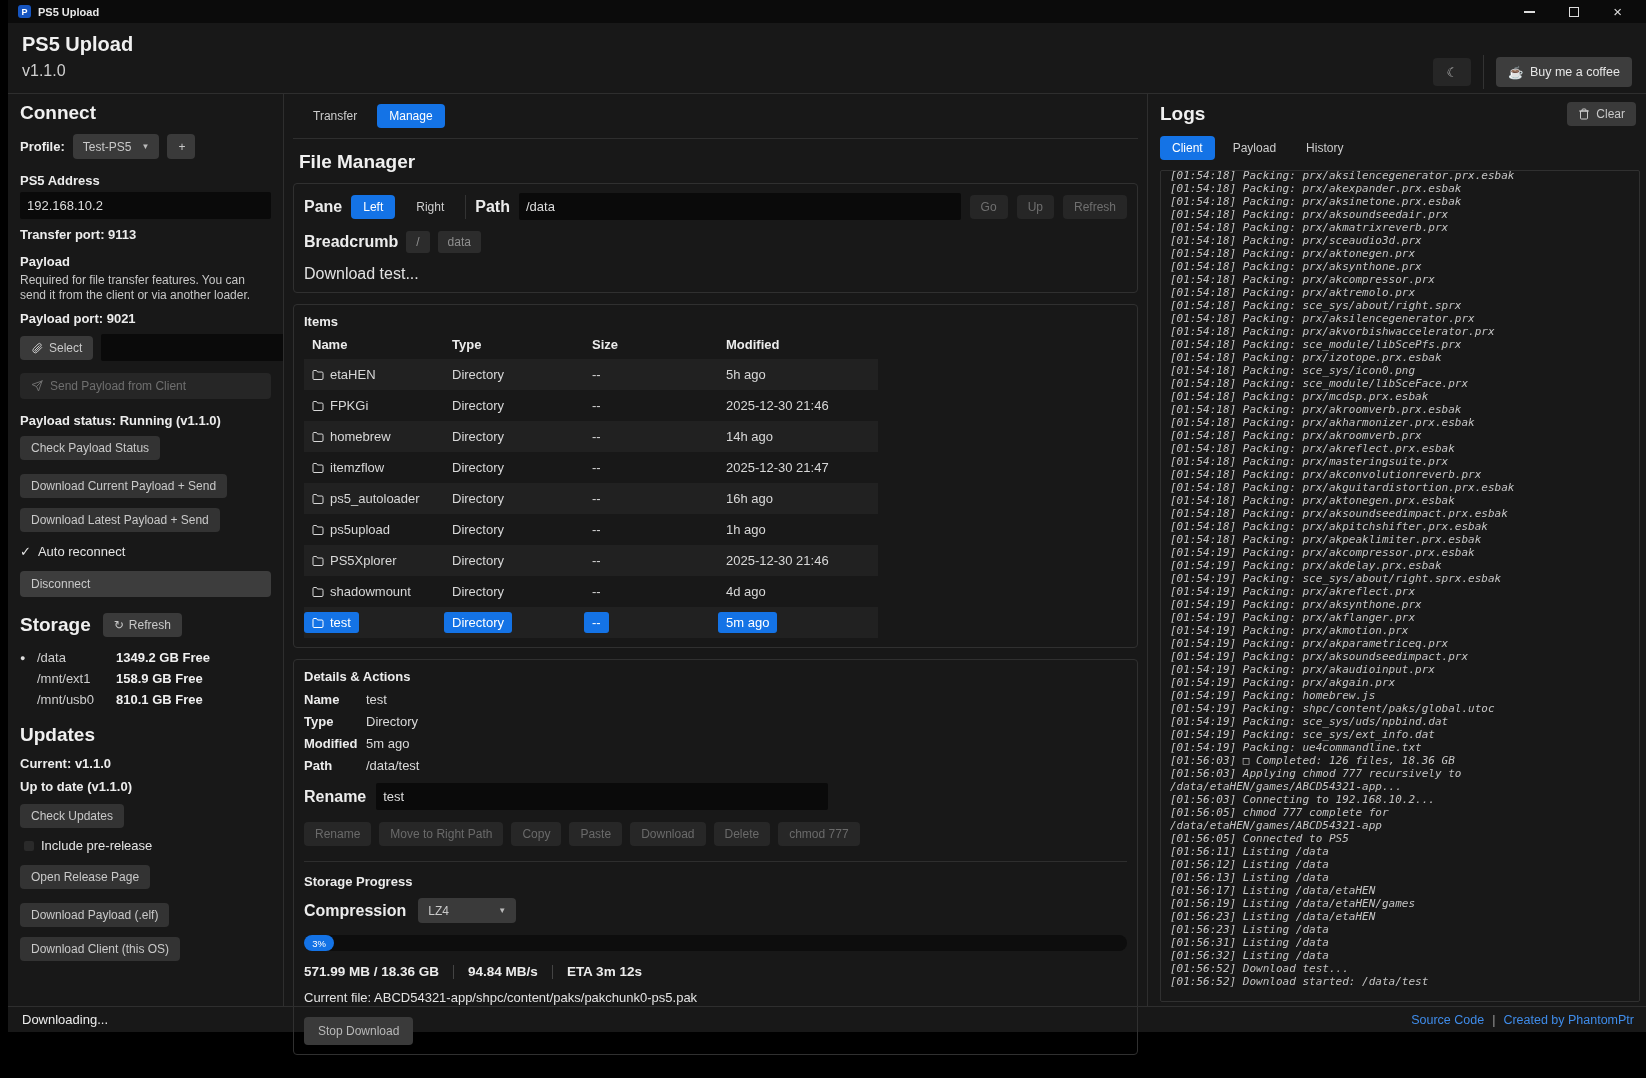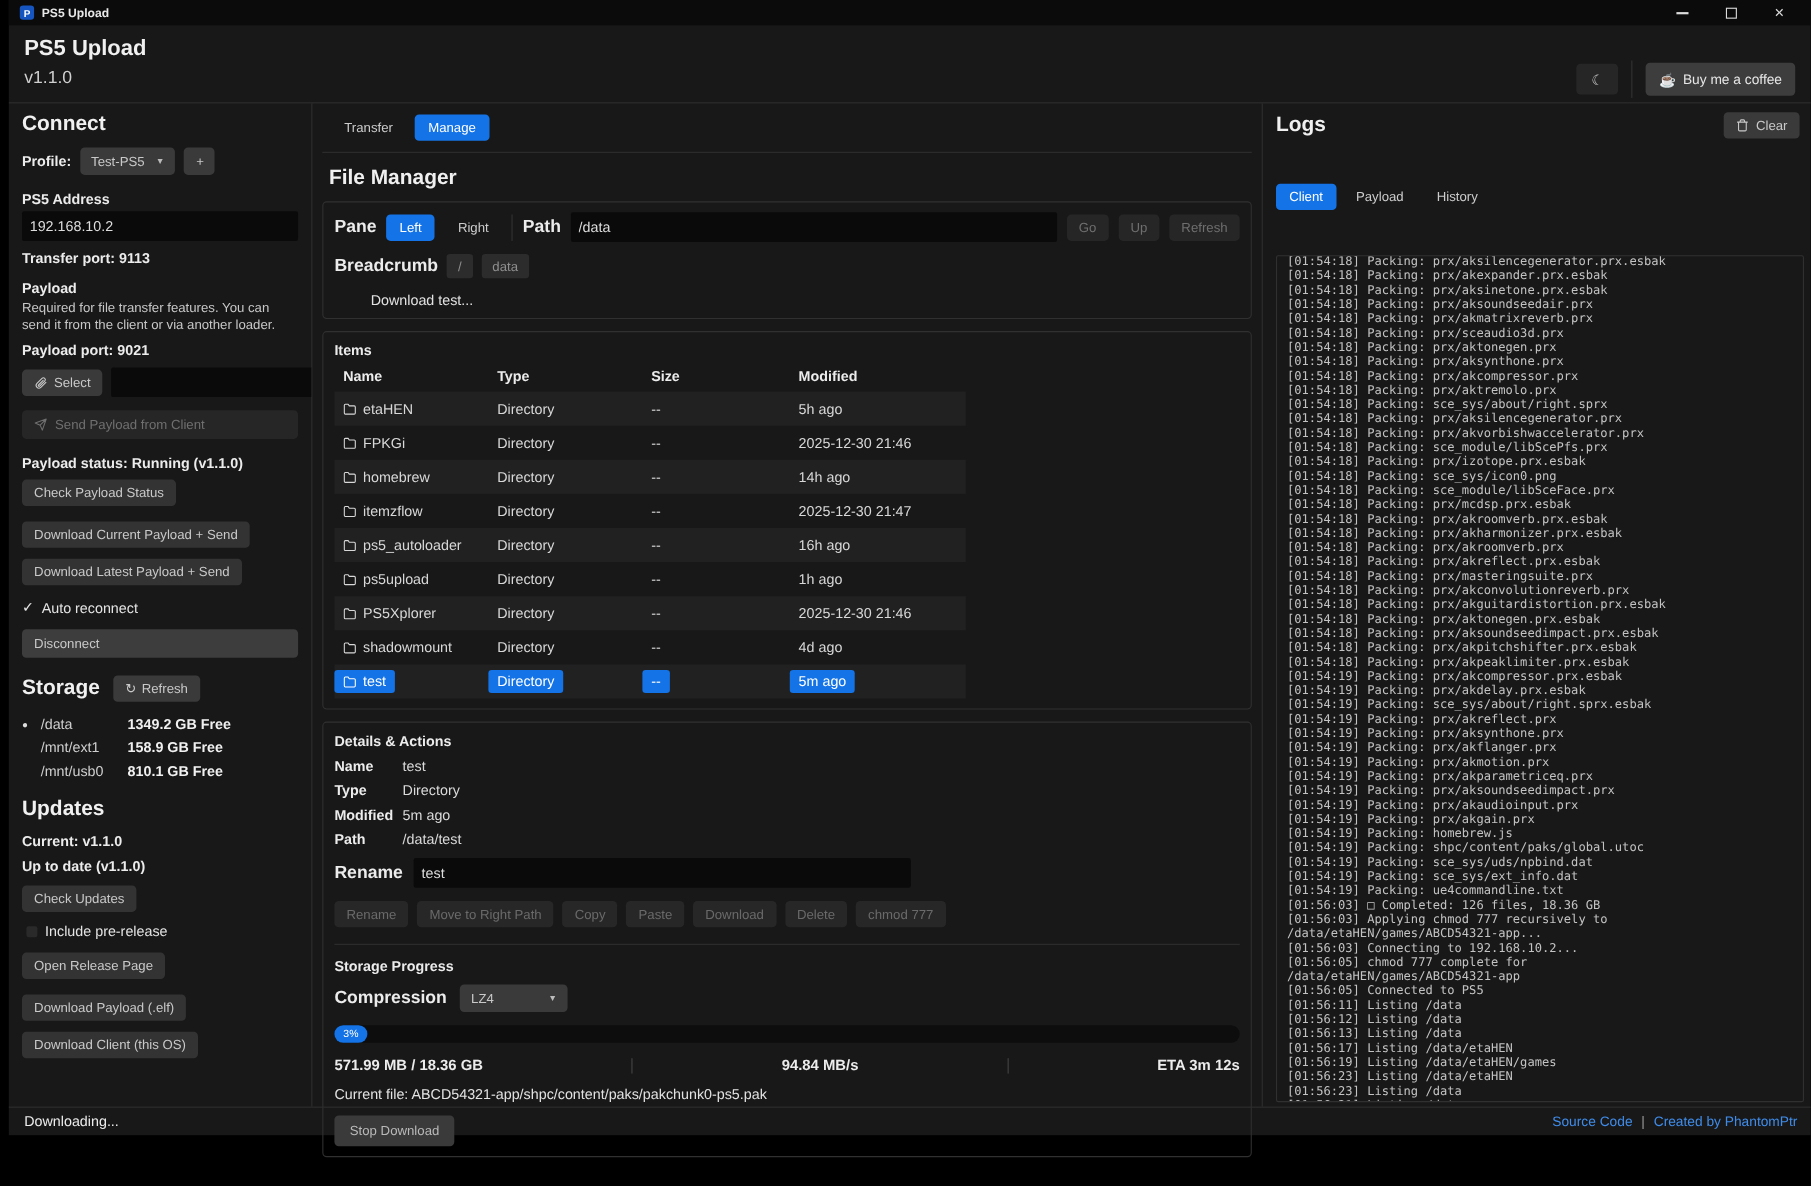--- a/index.html
+++ b/index.html
@@ -29,21 +29,21 @@
   .header-sep { width:1px; height:34px; background:#333; }
   .coffee-btn { height:30px; background:#3d3d3d; border:none; border-radius:4px; color:#e6e6e6;
     font-size:12.5px; padding:0 12px; display:flex; align-items:center; gap:6px; cursor:pointer; }
 
   
   .main { flex:1 1 auto; display:flex; min-height:0; }
   .sidebar { width:276px; flex:0 0 auto; border-right:1px solid #2e2e2e; padding:8px 12px 0 12px;
     overflow:hidden; font-size:13px; }
   .mid { flex:1 1 auto; min-width:0; border-right:1px solid #2e2e2e; padding:8px 9px 4px 9px;
     display:flex; flex-direction:column; }
-  .logs-col { width:498px; flex:0 0 auto; padding:8px 6px 4px 12px; display:flex; flex-direction:column;gap:31px; }
+  .logs-col { width:498px; flex:0 0 auto; padding:8px 6px 4px 12px; display:flex; flex-direction:column; }
 
   h2.section { font-size:19px; font-weight:bold; color:#f0f0f0; }
   .lbl { font-weight:bold; color:#ececec; }
   .small-note { font-size:12px; color:#c7c7c7; line-height:1.25; }
 
   .btn { background:#3a3a3a; border:none; border-radius:4px; color:#c9c9c9; font-size:12px;
     padding:5px 11px; cursor:pointer; font-family:inherit; white-space:nowrap; }
   .btn.dim { background:#262626; color:#6f6f6f; }
   .btn.wide { display:block; width:100%; text-align:left; padding:6px 11px; }
   .txt-input { background:#0a0a0a; border:none; border-radius:2px; color:#ddd; font-size:13px;
@@ -72,21 +72,21 @@
   .fm-title { font-size:19px; font-weight:bold; color:#f0f0f0; margin:12px 0 10px 6px; }
 
   .panel { border:1px solid #303030; border-radius:4px; padding:9px 10px; margin-bottom:11px; }
 
   .pane-row { display:flex; align-items:center; gap:9px; }
   .vsep { width:1px; height:24px; background:#333; }
   .path-input { flex:1; }
   .crumb-row { display:flex; align-items:center; gap:8px; margin-top:11px; }
   .crumb-btn { background:#2c2c2c; color:#8f8f8f; border:none; border-radius:3px; font-size:12px;
     padding:4px 10px; cursor:pointer; font-family:inherit; }
-  .dl-note { font-size:13px; color:#e2e2e2; margin-top:12px;margin-left:33px; }
+  .dl-note { font-size:16px; color:#e2e2e2; margin-top:12px; }
 
   
   .items-title { font-size:13px; font-weight:bold; color:#ececec; margin-bottom:6px; }
   .items-grid-head { display:grid; grid-template-columns:140px 140px 134px 160px; width:574px;
     font-size:13px; font-weight:bold; color:#ececec; padding:2px 0 7px 0; }
   .items-grid-head span { padding-left:8px; }
   .items-body .item-row { display:grid; grid-template-columns:140px 140px 134px 160px; width:574px;
     height:31px; align-items:center; font-size:13px; color:#d8d8d8; cursor:pointer; }
   .items-body .item-row:nth-of-type(odd) { background:#212121; }
   .cell-inner { display:inline-flex; align-items:center; gap:6px; padding:3px 8px; border-radius:3px; width:max-content; }
@@ -104,33 +104,33 @@
   .actions-row { display:flex; gap:8px; }
   .actions-row .btn { background:#272727; color:#6a6a6a; }
   .hdiv { border-top:1px solid #2e2e2e; margin:15px 0 12px 0; }
 
   .dp-title { font-size:13px; font-weight:bold; color:#ececec; margin-bottom:9px; }
   .comp-row { display:flex; align-items:center; gap:12px; margin-bottom:12px; }
   .comp-select { width:98px; justify-content:space-between; }
   .progress-track { height:16px; background:#0d0d0d; border-radius:8px; position:relative; margin-bottom:13px; }
   .progress-pill { position:absolute; left:0; top:0; height:16px; min-width:30px; background:#1473e6;
     border-radius:8px; color:#fff; font-size:9.5px; display:flex; align-items:center; justify-content:center; padding:0 4px; }
-  .stats-row { display:flex; align-items:center; gap:14px; font-size:13.5px; color:#ececec; font-weight:bold; margin-bottom:11px;justify-content:space-between; }
+  .stats-row { display:flex; align-items:center; gap:14px; font-size:13.5px; color:#ececec; font-weight:bold; margin-bottom:11px; }
   .stats-sep { width:1px; height:14px; background:#444; }
   .cur-file { font-size:13px; color:#e2e2e2; margin-bottom:12px; font-weight:normal; }
   .stop-btn { background:#3a3a3a; color:#b9b9b9; padding:7px 14px; }
 
   
   .logs-head { display:flex; align-items:center; justify-content:space-between; padding-right:4px; }
   .logs-head h2 { font-size:19px; }
   .clear-btn { display:flex; align-items:center; gap:6px; }
   .log-tabs { display:flex; align-items:center; gap:6px; margin:10px 0 10px 0; }
   .log-box { flex:1 1 auto; border:1px solid #303030; border-radius:2px; overflow:hidden;
     padding:5px 70px 4px 9px; font-family:"DejaVu Sans Mono","Liberation Mono",monospace;
-    font-size:11px; line-height:13px; color:#c3c3c3; word-break:break-word; }
+    font-size:11px; line-height:13px; color:#c3c3c3; word-break:break-word;font-style:italic; }
   .log-line:first-of-type { margin-top:-7px; }
 
   
   .statusbar { height:26px; flex:0 0 auto; border-top:1px solid #2e2e2e; display:flex;
     align-items:center; justify-content:space-between; padding:0 12px 0 14px; font-size:13px; }
   .status-left { color:#ececec; }
   .status-right { font-size:12.5px; display:flex; gap:8px; align-items:center; }
   .link { color:#3f8cea; cursor:pointer; }
   .link-sep { color:#9a9a9a; }
 

